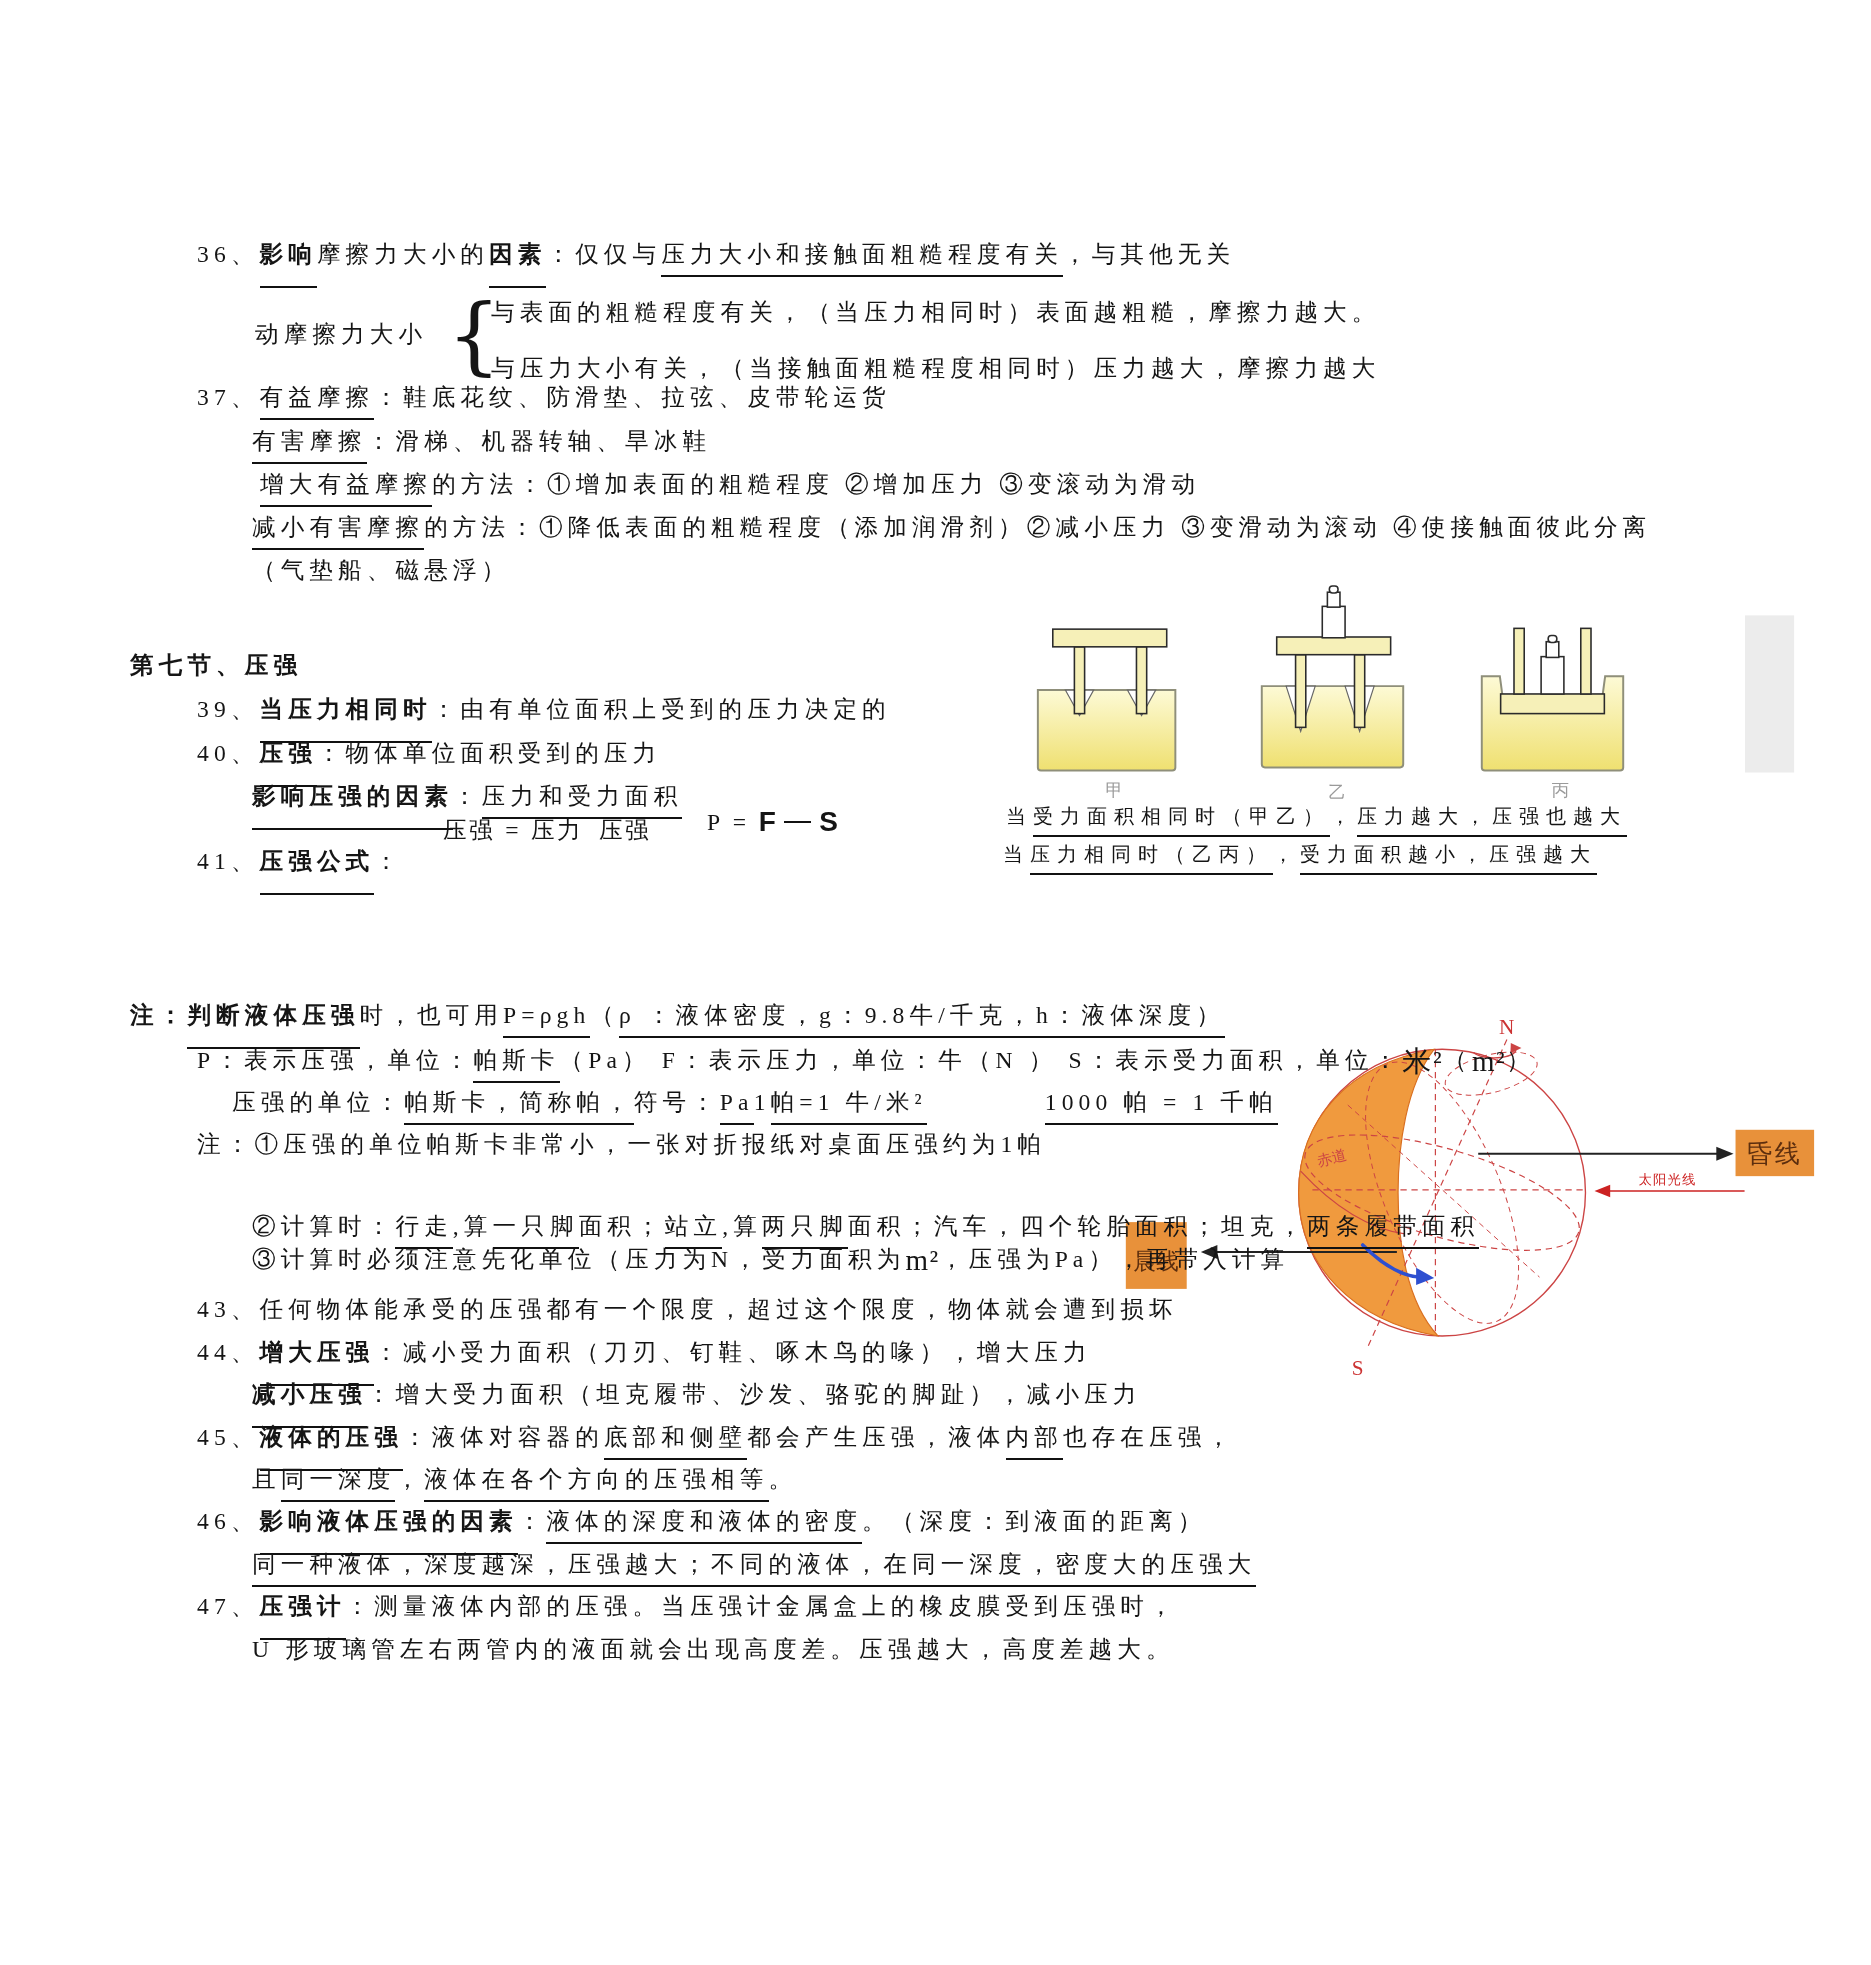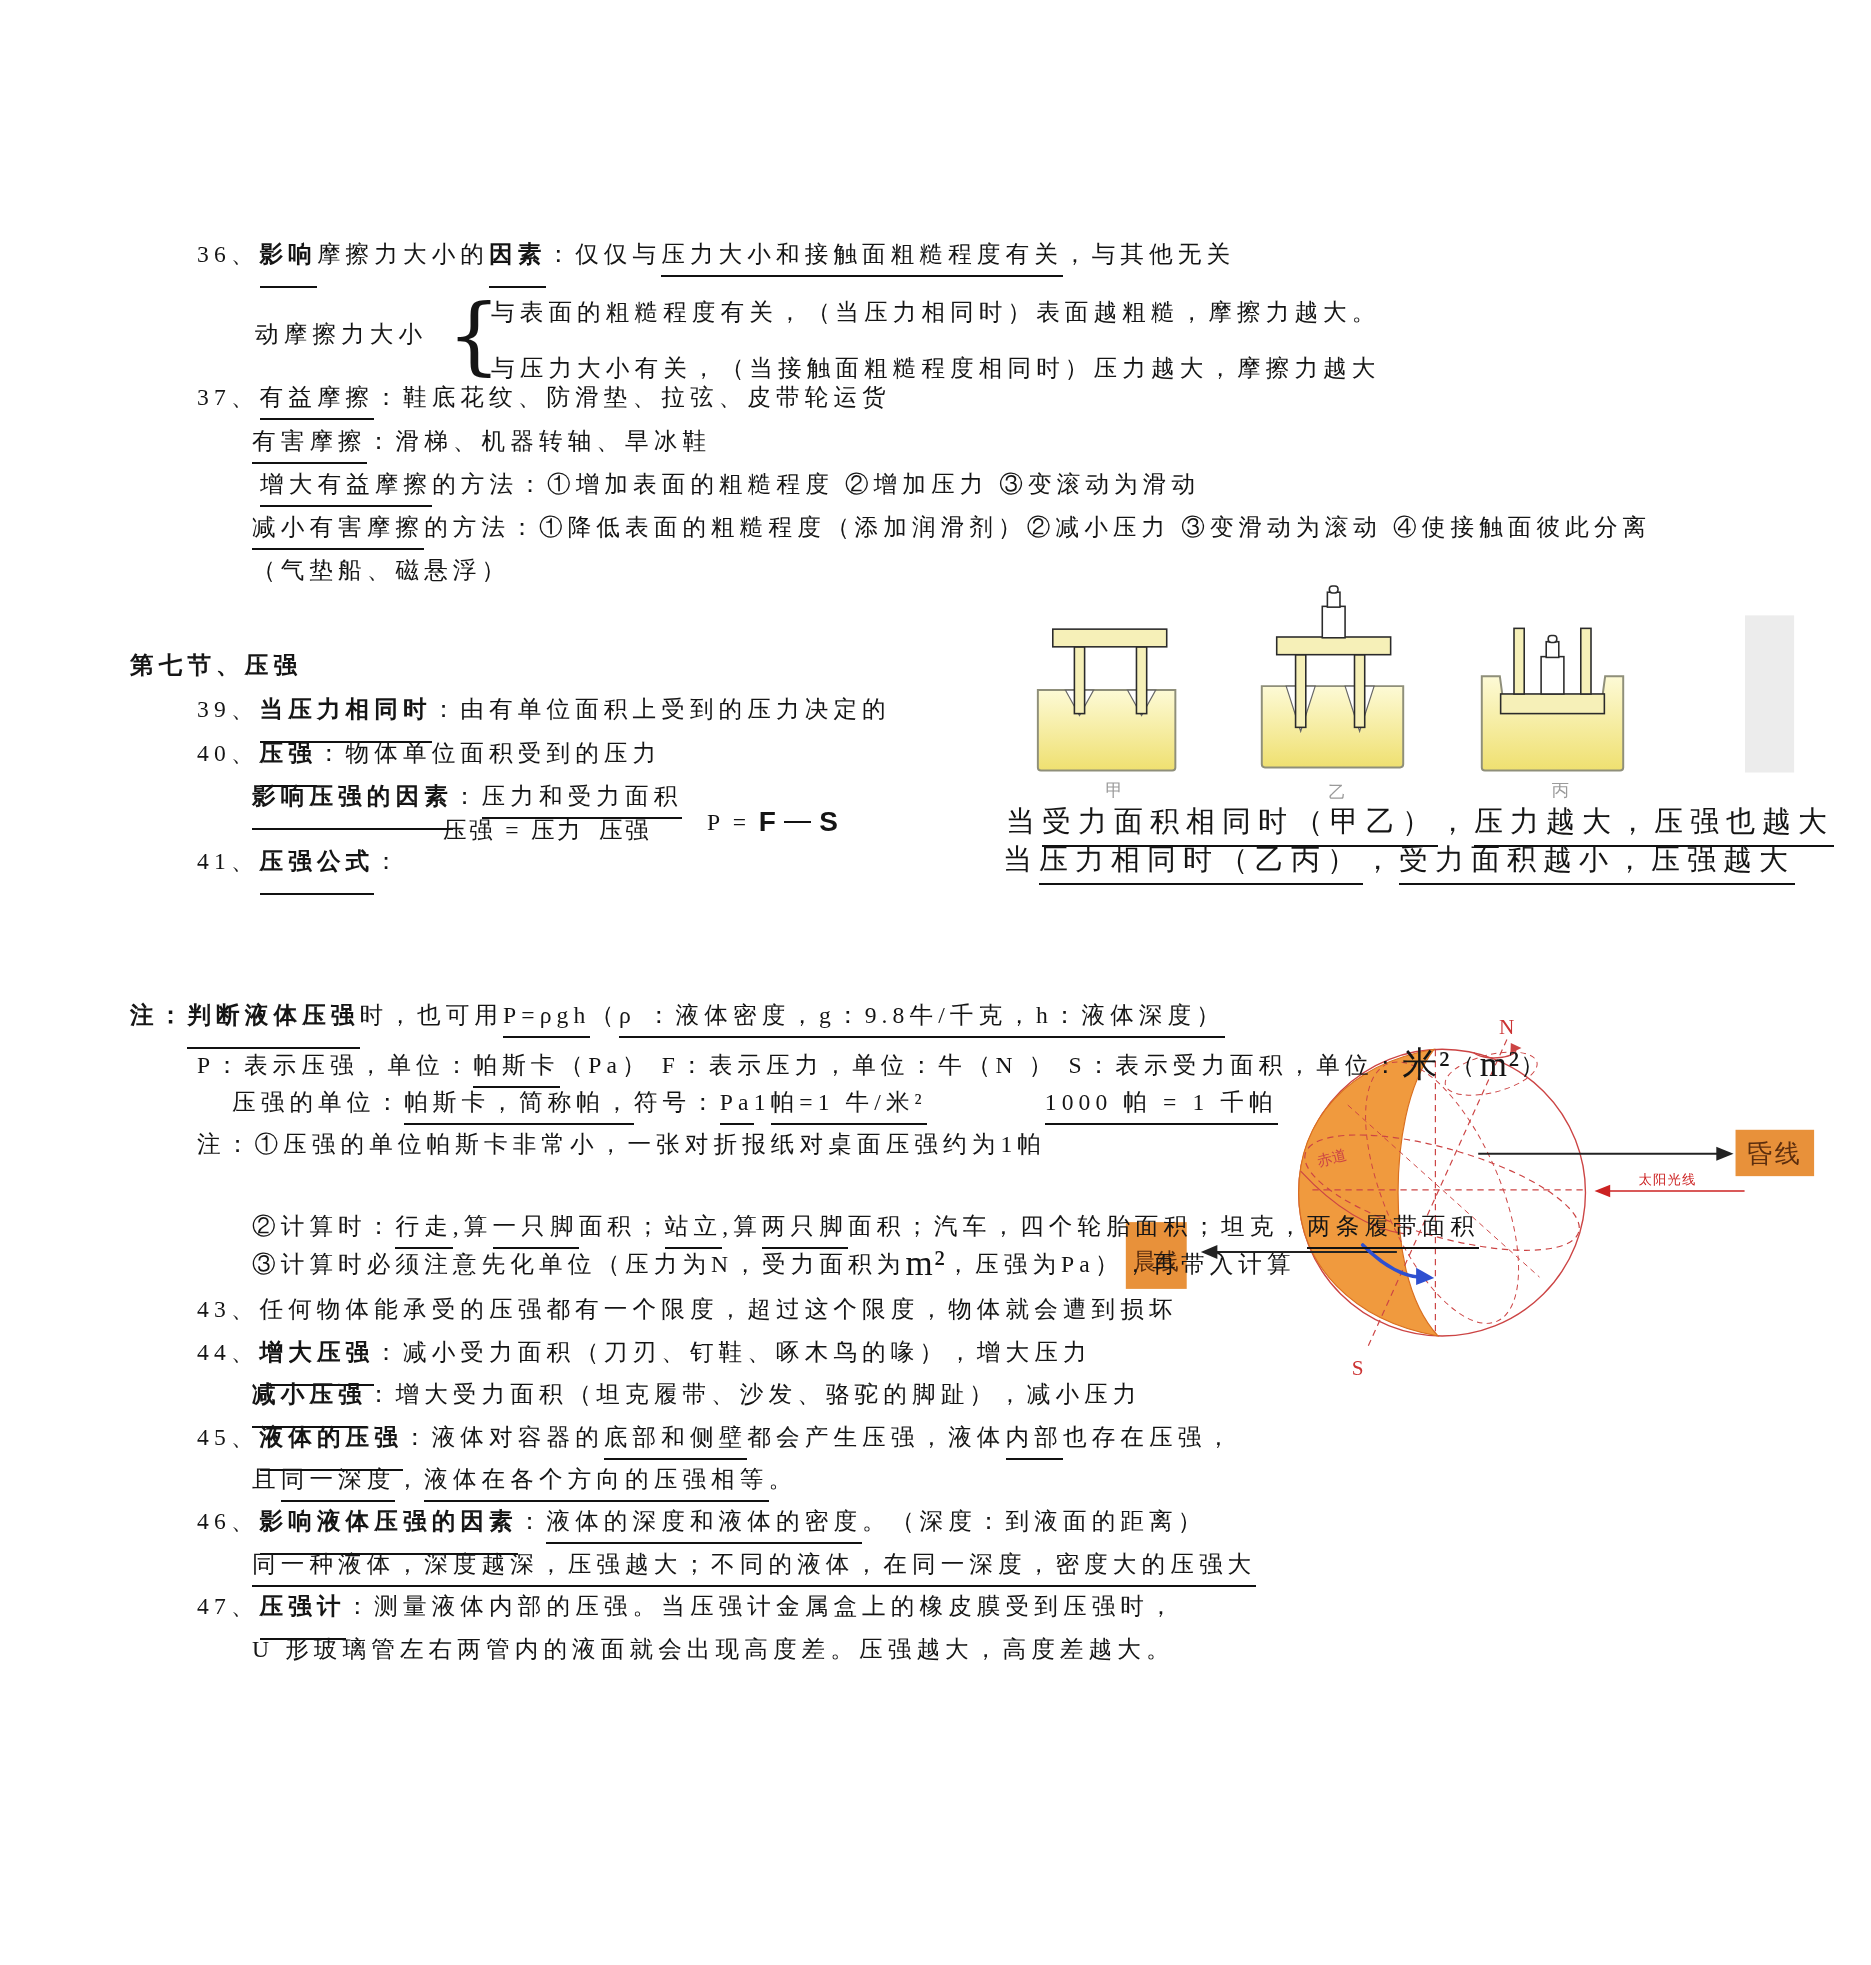--- a/index.html
+++ b/index.html
@@ -9,23 +9,23 @@
     background:#ffffff;
     font-family:"Liberation Serif","DejaVu Serif",serif;
     color:#151515;
     overflow:hidden;
   }
   .tl{position:absolute;font-size:23.6px;letter-spacing:5.1px;white-space:nowrap;line-height:1.15;z-index:5;}
   .tl span{display:inline-block;}
   .u{border-bottom:2.4px solid #111;padding-bottom:7px;}
   .b{font-weight:bold;}
   .bu{font-weight:bold;border-bottom:2.8px solid #111;padding-bottom:18px;}
-  .big{font-size:35px;letter-spacing:1.6px;vertical-align:-3.1px;}
+  .big{font-size:29px;letter-spacing:1.6px;vertical-align:-3.1px;}
   .gap{margin-left:118px;}
-  .cap{font-size:29px;letter-spacing:7px;}
+  .cap{font-size:20px;letter-spacing:7px;}
   .brace{position:absolute;font-size:85px;line-height:1;letter-spacing:0;z-index:5;font-family:"DejaVu Serif",serif;font-weight:400;}
 
   #l36{left:197px;top:241px;}
   #l36lab{left:255px;top:321px;}
   #brace36{left:447px;top:292px;}
   #l36t1{left:491px;top:299px;}
   #l36t2{left:491px;top:355px;}
   #l37{left:197px;top:384px;}
   #l37b{left:252px;top:428px;}
   #l37c{left:252px;top:471px;margin-left:8px;}

